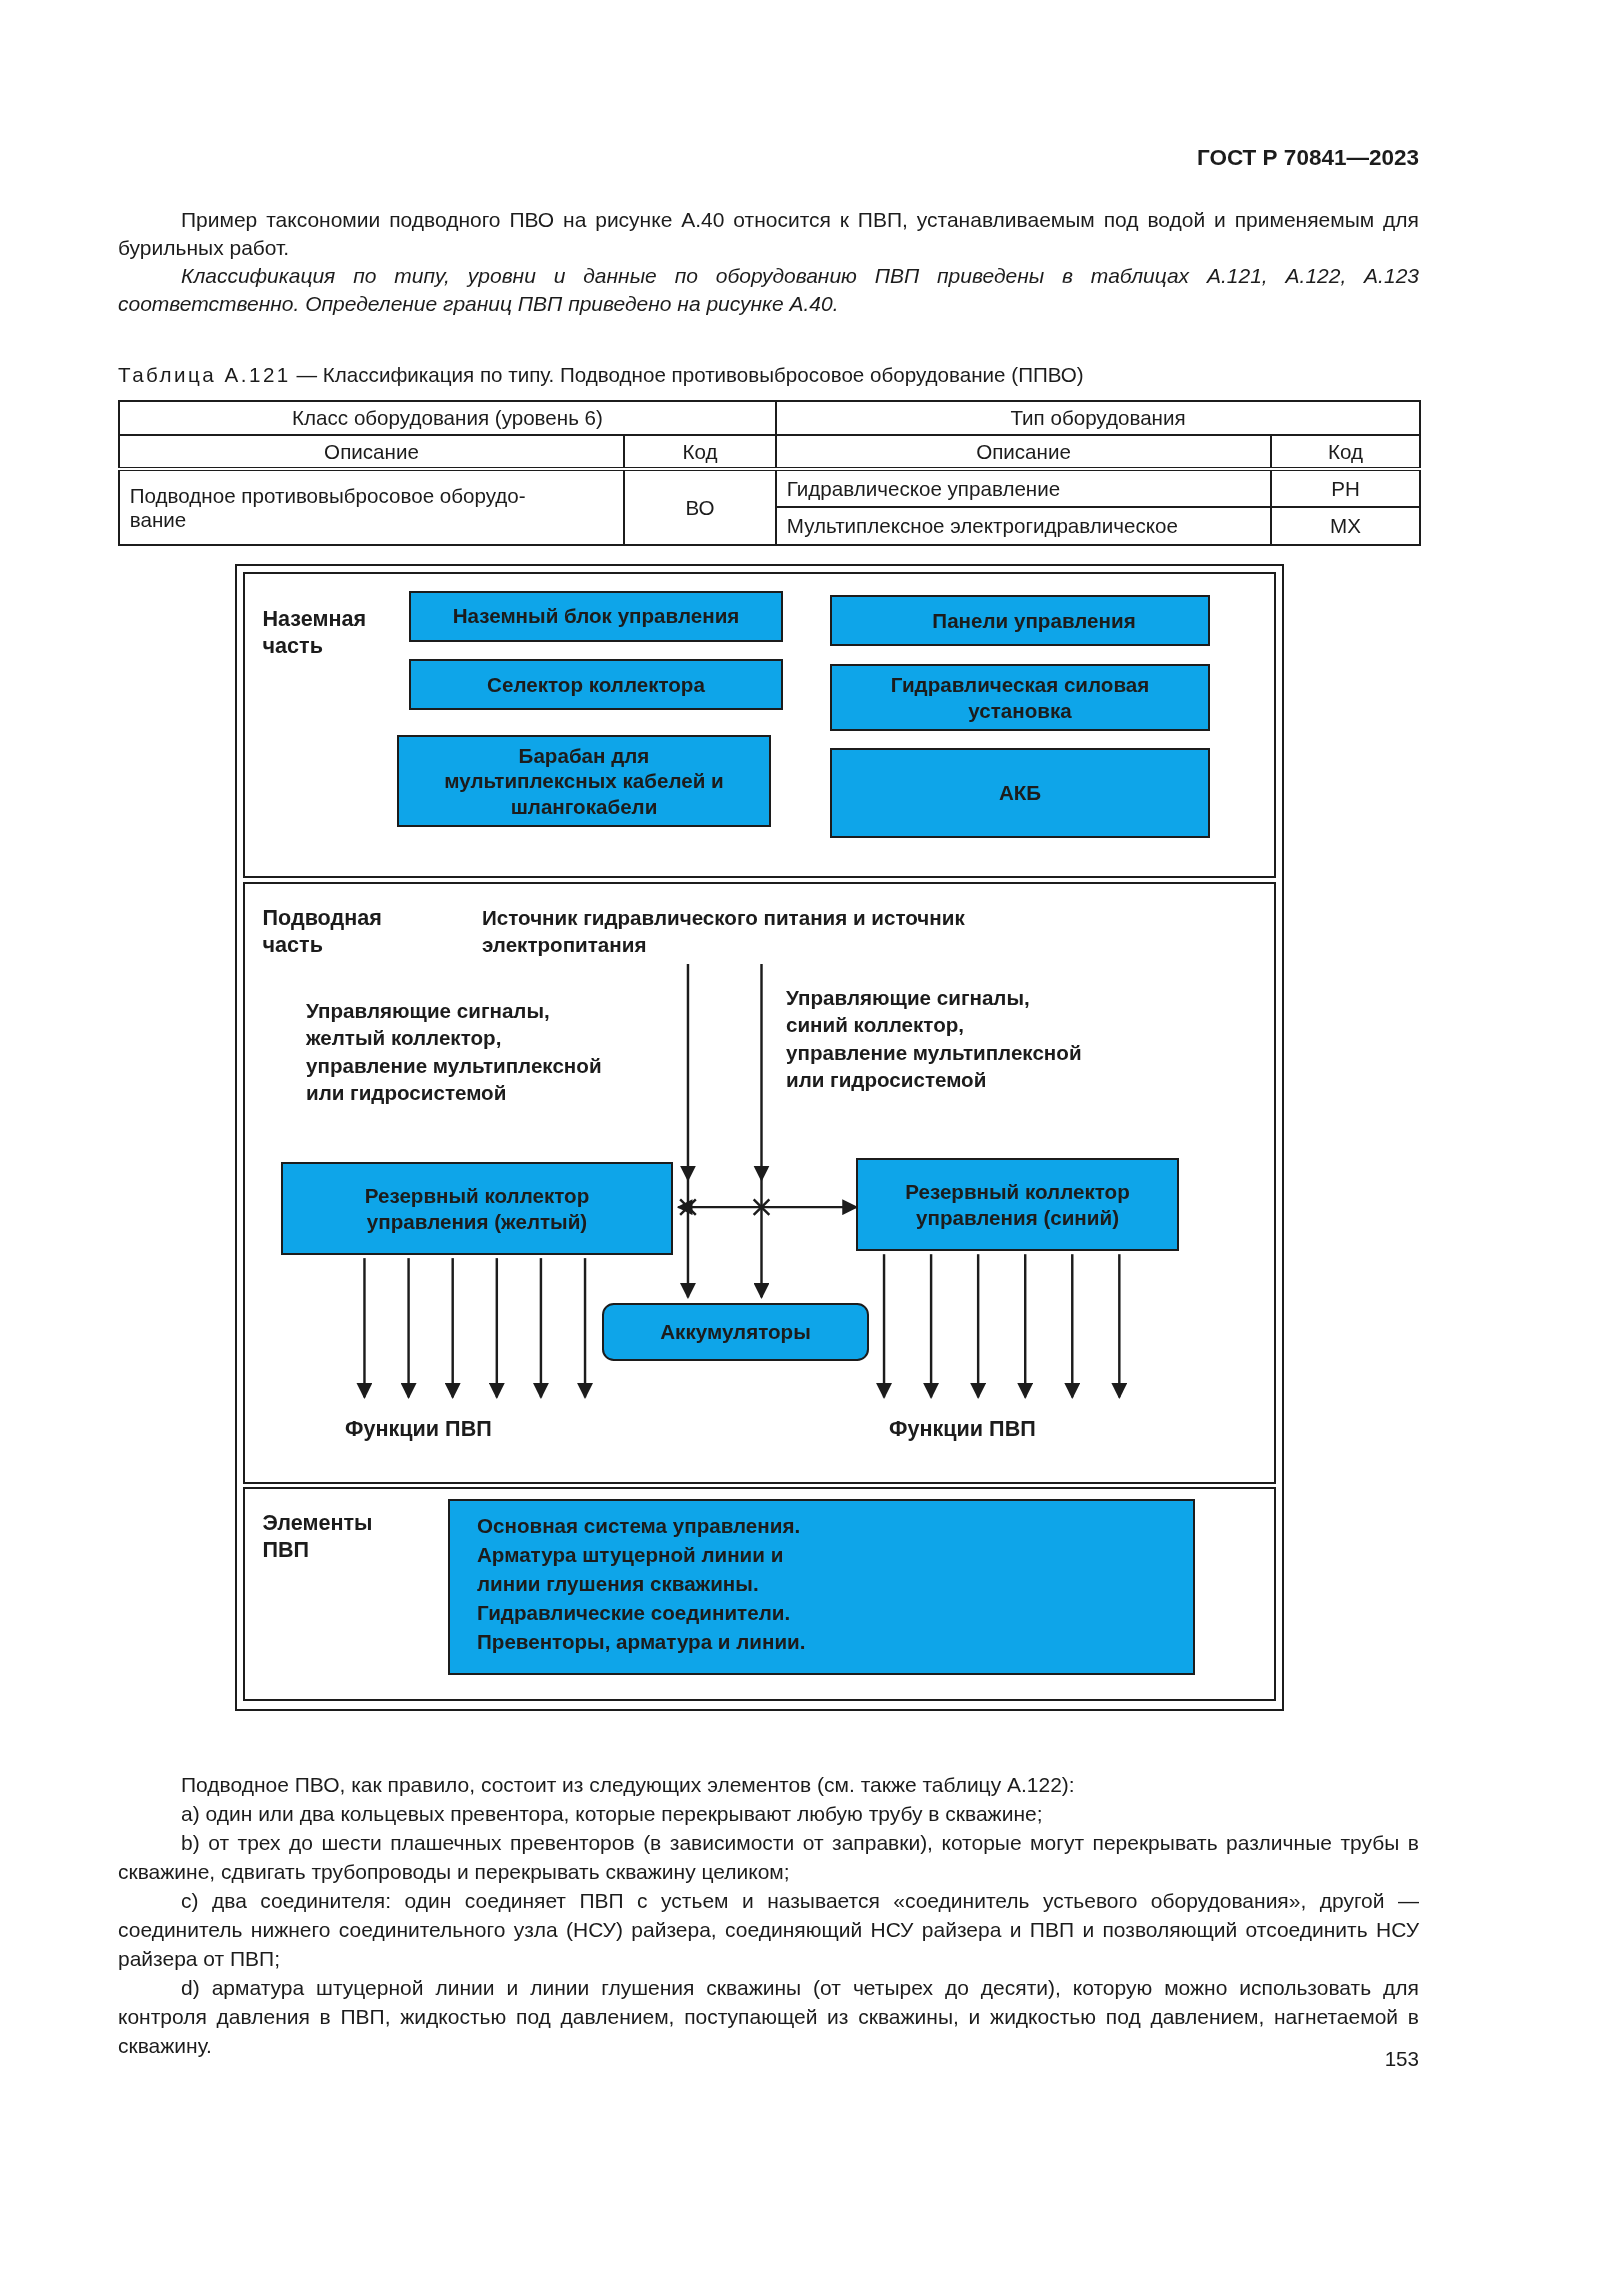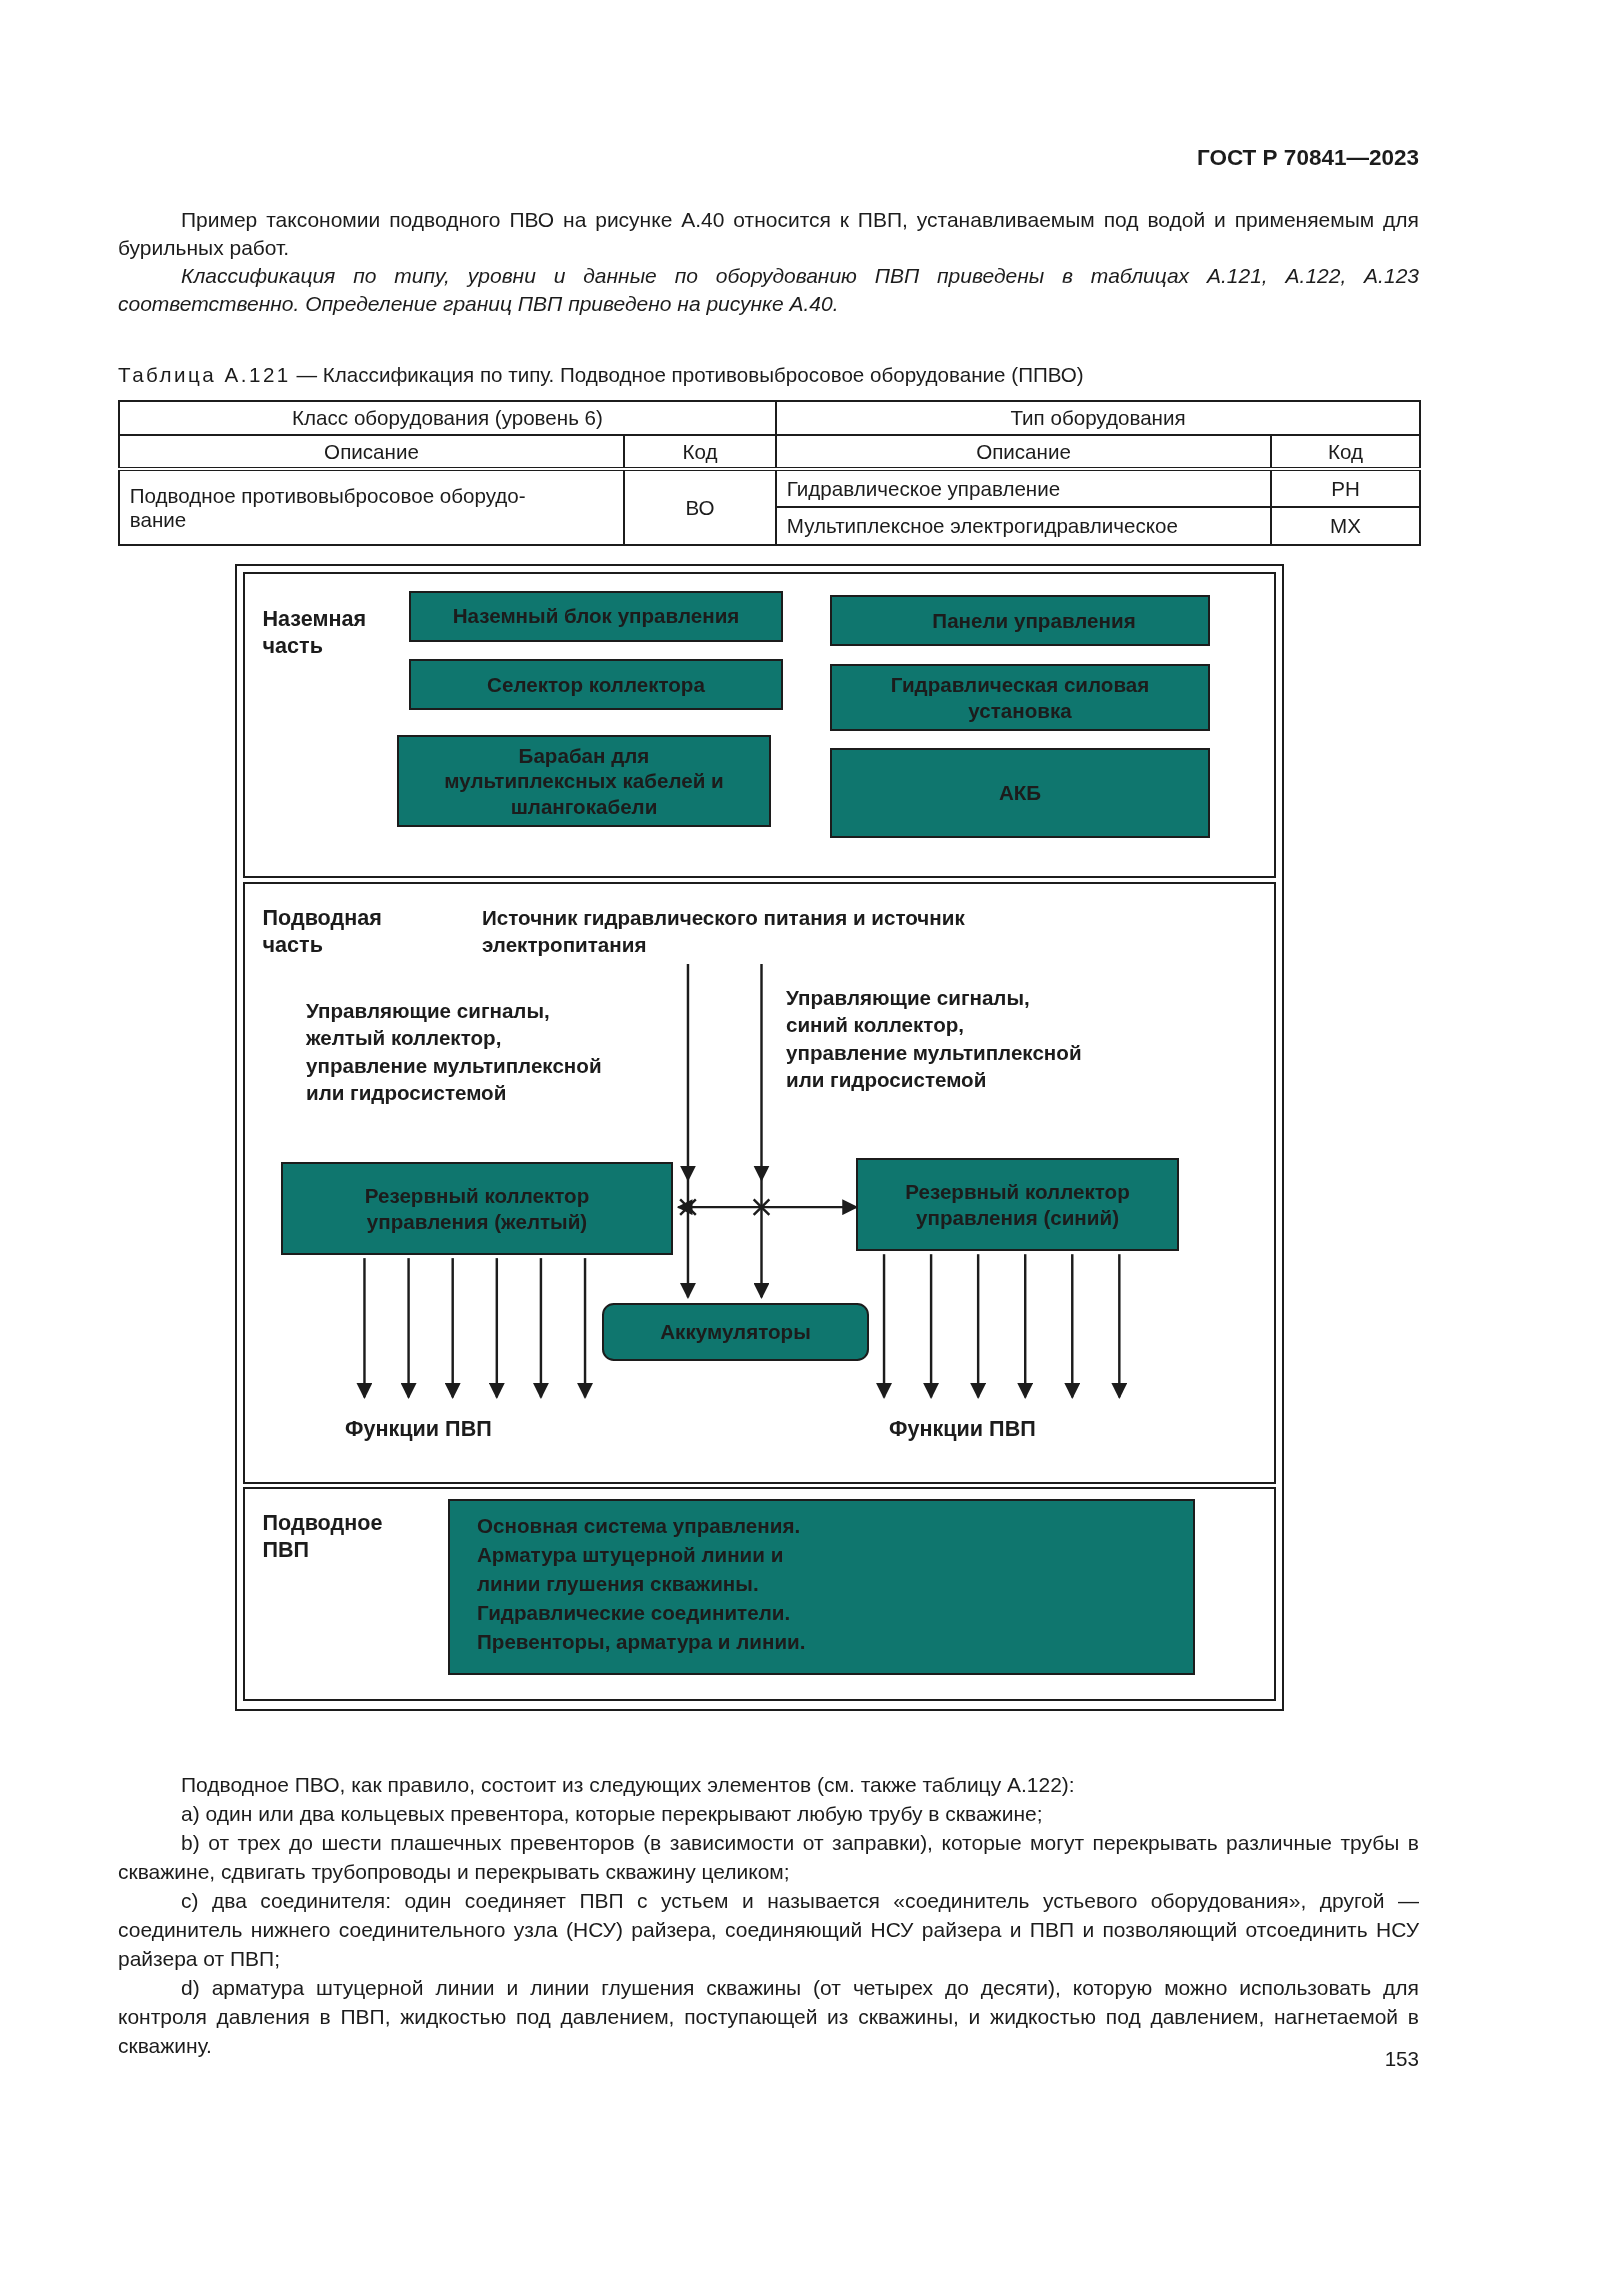--- a/index.html
+++ b/index.html
@@ -45,21 +45,21 @@
   .sect { position:absolute; left:5.9px; right:5.9px; border:2px solid #1c1c1c; }
   .sect-surface  { top:5.9px;   height:306px; }
   .sect-subsea   { top:316px; height:602px; }
   .sect-elements { top:921px; height:214px; }
 
   .dlabel {
     position:absolute; font-weight:bold; font-size:21.6px; line-height:27.4px;
     white-space:pre-line;
   }
   .dbox {
-    position:absolute; border:2px solid #1c1c1c; background:#0f766e;
+    position:absolute; border:2px solid #1c1c1c; background:#0ea5e9;
     display:flex; align-items:center; justify-content:center;
     text-align:center; font-weight:bold; font-size:20.6px; line-height:25.5px;
     white-space:pre-line;
   }
   .dtext {
     position:absolute; font-weight:bold; font-size:20.6px; line-height:27.4px;
     white-space:pre-line;
   }
   .dtext.center { }
   .rounded { border-radius:11.8px; }
@@ -161,21 +161,21 @@
 управление мультиплексной
 или гидросистемой</div>
     <div class="dbox" style="left:44px; top:596px; width:392px; height:93px;">Резервный коллектор
 управления (желтый)</div>
     <div class="dbox" style="left:619px; top:592px; width:323px; height:93px;">Резервный коллектор
 управления (синий)</div>
     <div class="dbox rounded" style="left:365px; top:737px; width:267px; height:58px;">Аккумуляторы</div>
     <div class="dtext center" style="left:108px; top:849px; width:245px; font-size:21.6px;">Функции ПВП</div>
     <div class="dtext center" style="left:652px; top:849px; width:245px; font-size:21.6px;">Функции ПВП</div>
 
-    <div class="dlabel" style="left:25.5px; top:943px;">Подводное
+    <div class="dlabel" style="left:25.5px; top:943px;">Элементы
 ПВП</div>
     <div class="dbox" style="left:211px; top:933px; width:747px; height:176px;"></div>
     <div class="dtext" style="left:240px; top:945px; width:372px; line-height:29px;">Основная система управления.
 Арматура штуцерной линии и
 линии глушения скважины.
 Гидравлические соединители.
 Превенторы, арматура и линии.</div>
 
     <svg class="arrows" width="1049" height="1147" viewBox="0 0 1070 1170">
       <defs>

